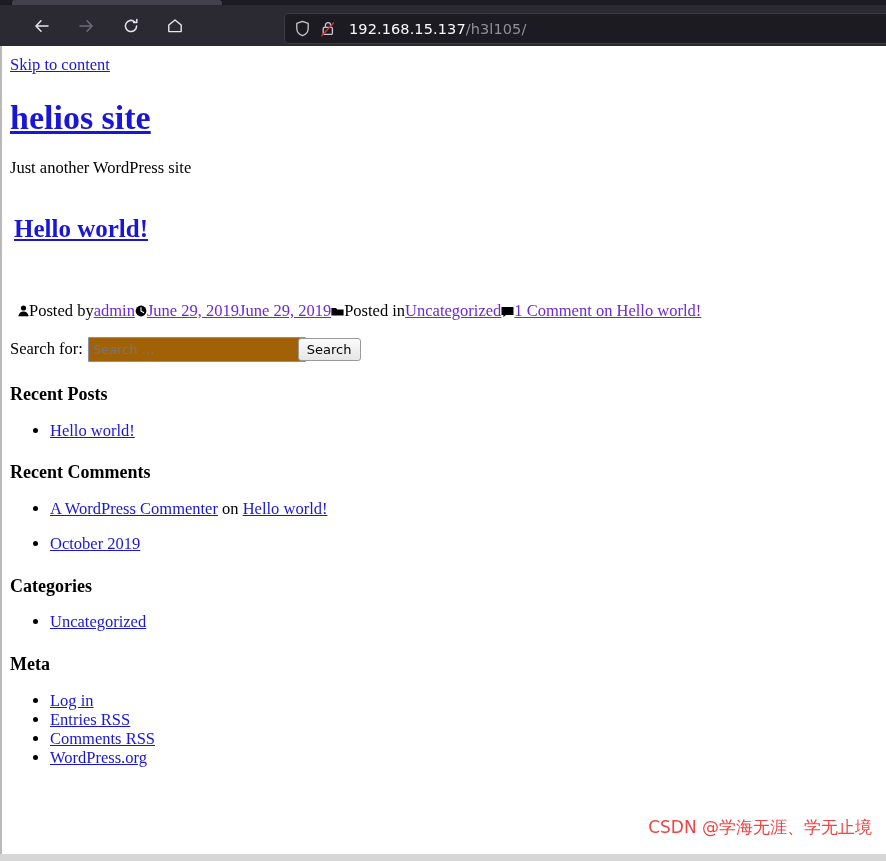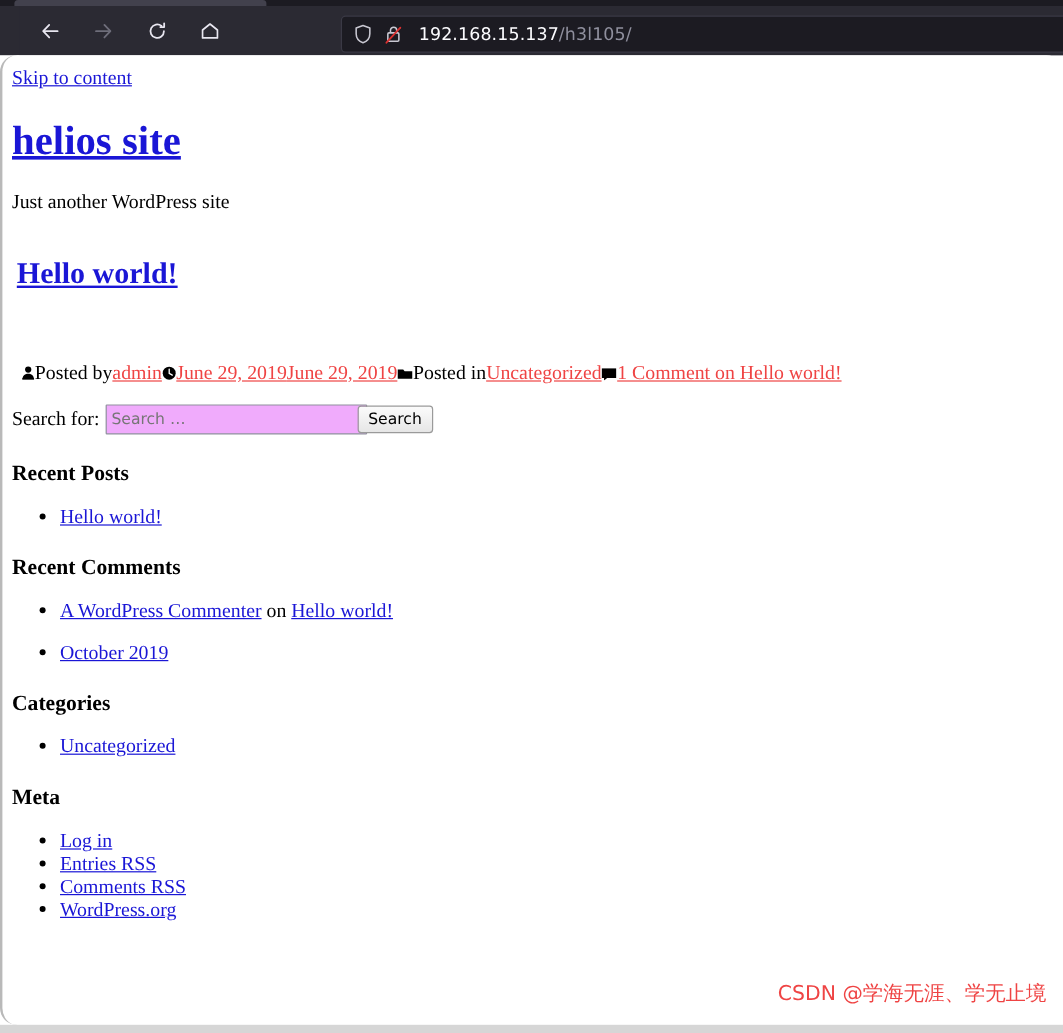--- a/index.html
+++ b/index.html
@@ -91,21 +91,20 @@
   #page {
     position: absolute;
     top: 46px;
     left: 0;
     width: 886px;
     height: 808px;
     background: #ffffff;
     border-left: 2px solid #b9b9b9;
     box-sizing: border-box;
     overflow: hidden;
-    border-radius: 14px;
   }
   #page-inner {
     padding: 0 8px;
   }
 
   a.link {
     color: #1a16d6;
     text-decoration: underline;
     text-decoration-color: #1a16d6;
   }
@@ -145,42 +144,42 @@
   #post-title a { color: #1a16d6; text-decoration: underline; }
 
   #entry-meta {
     margin-top: 57px;
     margin-left: 8px;
     font-size: 16.5px;
     color: #000;
     white-space: nowrap;
     line-height: 1.2;
   }
-  #entry-meta a { color: #ef4444; text-decoration: underline; font-family: Liberation Serif, serif; }
+  #entry-meta a { color: #6d28d9; text-decoration: underline; font-family: Liberation Serif, serif; }
   .meta-icon {
     display: inline-block;
     vertical-align: -1px;
     margin-right: 0px;
   }
 
   #search-row {
     margin-top: 15px;
     display: flex;
     align-items: center;
     font-size: 16.5px;
   }
   #search-label { margin-right: 5px; }
   #search-input {
     width: 208px;
     height: 21px;
     font-family: "DejaVu Sans", "Liberation Sans", sans-serif;
     font-size: 13px;
     color: #000;
     border: 1px solid #8f8f9d;
-    background: #f0abfc;
+    background: #a16207;
     padding: 1px 4px;
     box-sizing: content-box;
     border-radius: 1px;
   }
   #search-input::placeholder { color: #767676; }
   #search-submit {
     margin-left: -8px;
     font-family: "DejaVu Sans", "Liberation Sans", sans-serif;
     font-size: 13px;
     color: #000;

